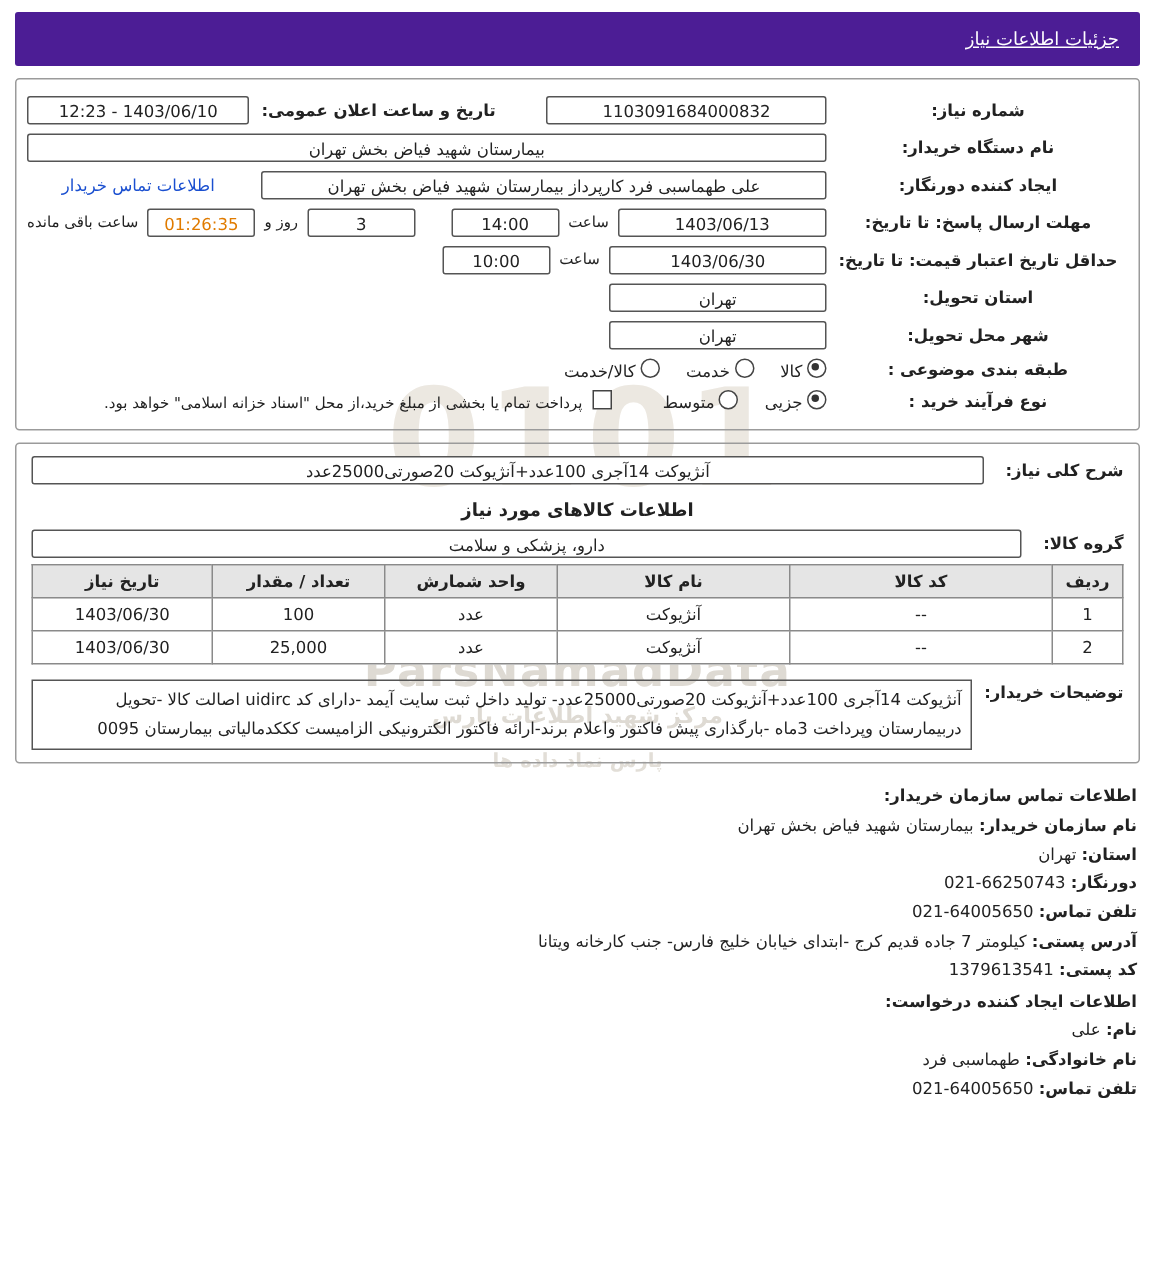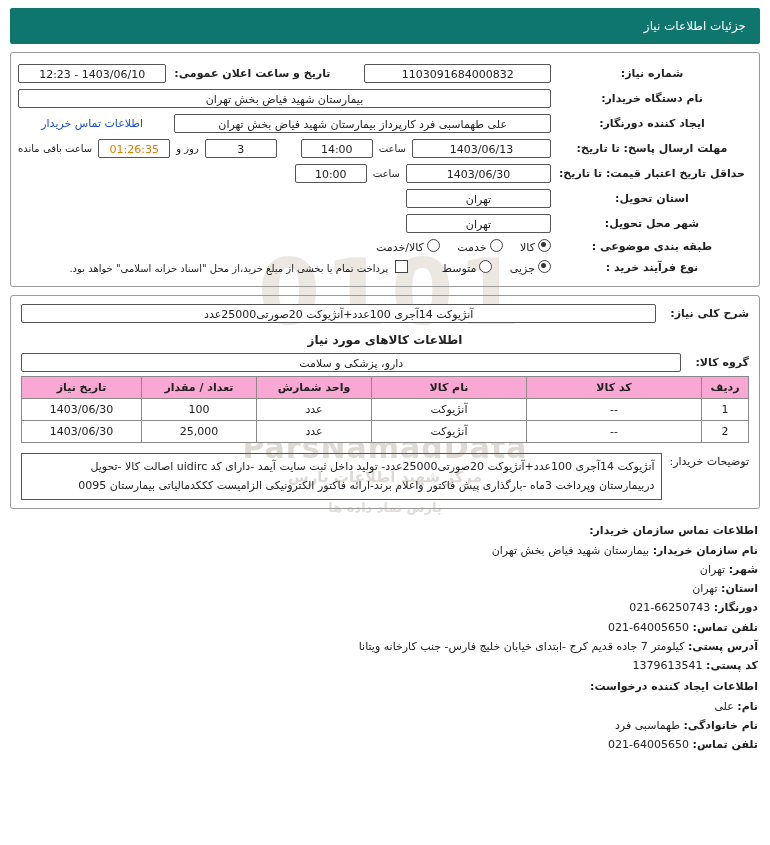--- a/index.html
+++ b/index.html
@@ -51,29 +51,30 @@
     position:absolute;
     top: 40px; left: 12px; right:0;
     text-align:center;
     font-size: 90px;
     font-weight: bold;
     color: #ece8e1;
     letter-spacing: 4px;
   }
 
   .header-bar {
-    background: #0f766e;
+    background: #4c1d95;
     color: #fff;
     height: 36px;
     line-height: 36px;
     padding: 0 14px;
     font-size: 12px;
     border-radius: 2px;
     position: relative;
     z-index: 2;
+    text-decoration: underline;
   }
   .panel {
     border: 1px solid #9b9b9b;
     border-radius: 3px;
     margin-top: 8px;
     padding: 8px 10px;
     position: relative;
     z-index: 2;
     background: transparent;
   }
@@ -155,21 +156,21 @@
 
   table.grid {
     width: 100%;
     border-collapse: collapse;
     margin-top: 4px;
     background: #fff;
     position: relative;
     z-index: 2;
   }
   table.grid th {
-    background: #f9a8d4;
+    background: #e5e5e5;
     border: 1px solid #8a8a8a;
     font-size: 11px;
     padding: 4px 2px;
     font-weight: bold;
     color: #222;
   }
   table.grid td {
     border: 1px solid #8a8a8a;
     font-size: 11px;
     padding: 4px 2px;
@@ -177,21 +178,21 @@
     background: #fff;
   }
 
   .desc-box {
     border: 1px solid #555;
     padding: 4px 6px;
     line-height: 1.7;
     font-size: 11px;
     background: transparent;
   }
-  .bold { font-weight: normal; }
+  .bold { font-weight: bold; }
 
   .contact {
     margin-top: 12px;
     line-height: 1.75;
     font-size: 11px;
     position: relative;
     z-index: 2;
     padding-right: 2px;
   }
   .contact .ttl { font-weight: bold; }
@@ -359,24 +360,20 @@
     </div>
   </div>
 
   <div class="contact">
     <div class="ttl">اطلاعات تماس سازمان خریدار:</div>
     <div>
       <span class="ttl">نام سازمان خریدار:</span>
       <span>بیمارستان شهید فیاض بخش تهران</span>
     </div>
     <div>
-      <span class="ttl">شهر:</span>
-      <span>تهران</span>
-    </div>
-    <div>
       <span class="ttl">استان:</span>
       <span>تهران</span>
     </div>
     <div>
       <span class="ttl">دورنگار:</span>
       <span>66250743-021</span>
     </div>
     <div>
       <span class="ttl">تلفن تماس:</span>
       <span>64005650-021</span>

